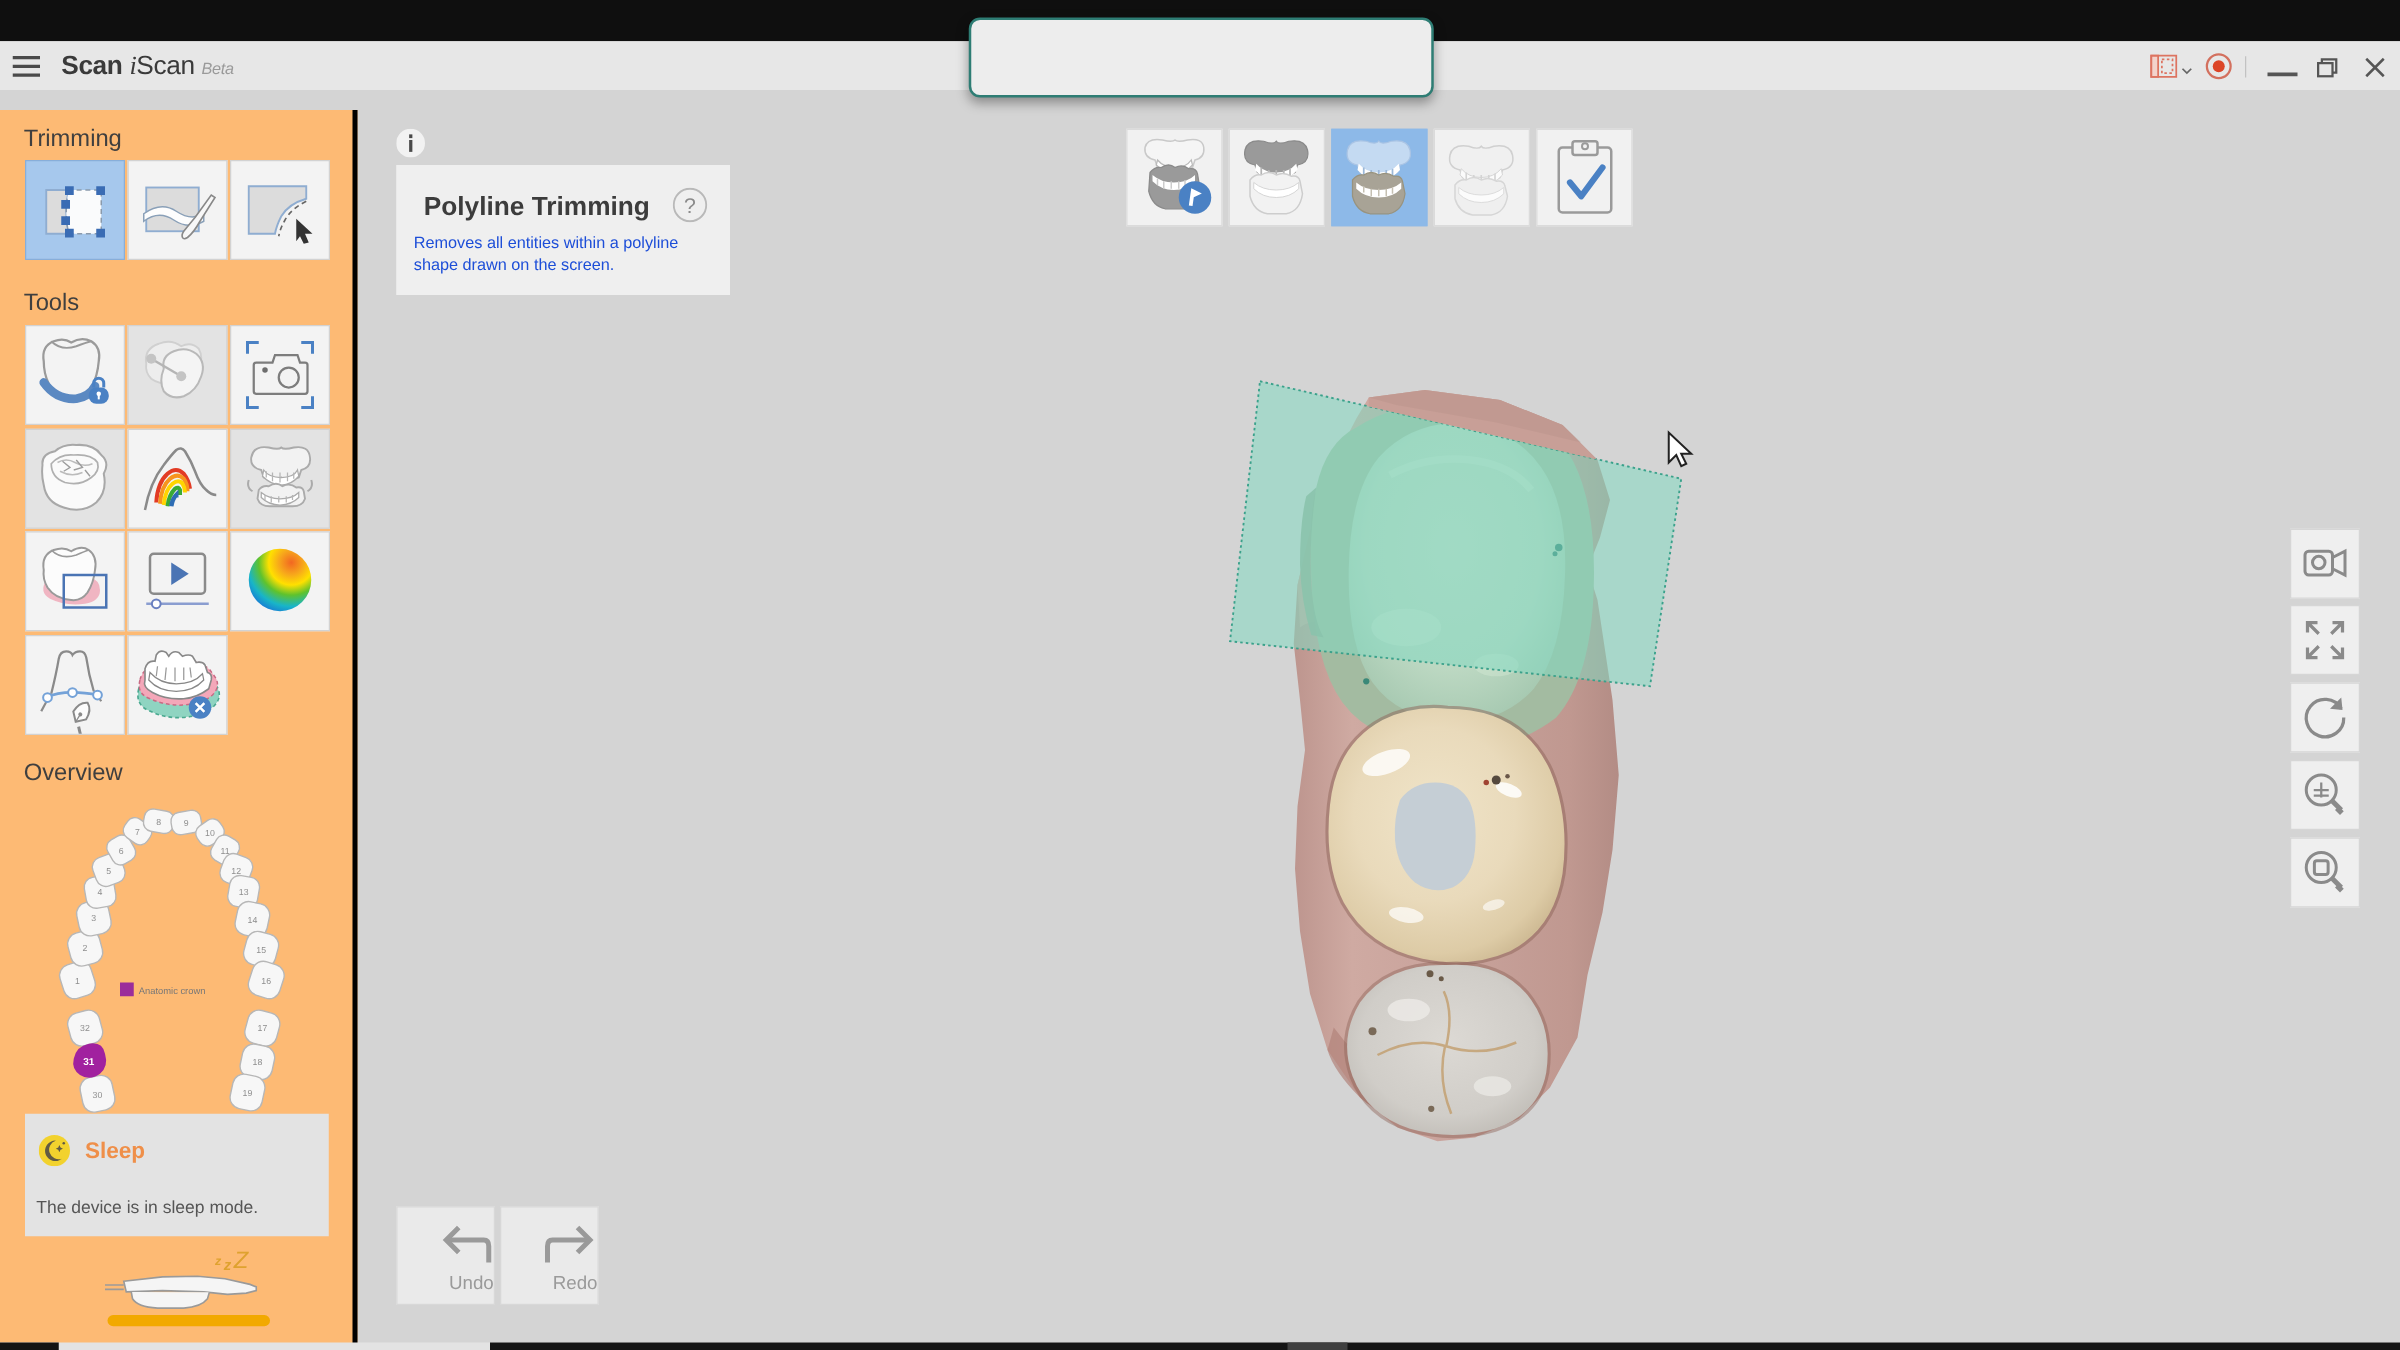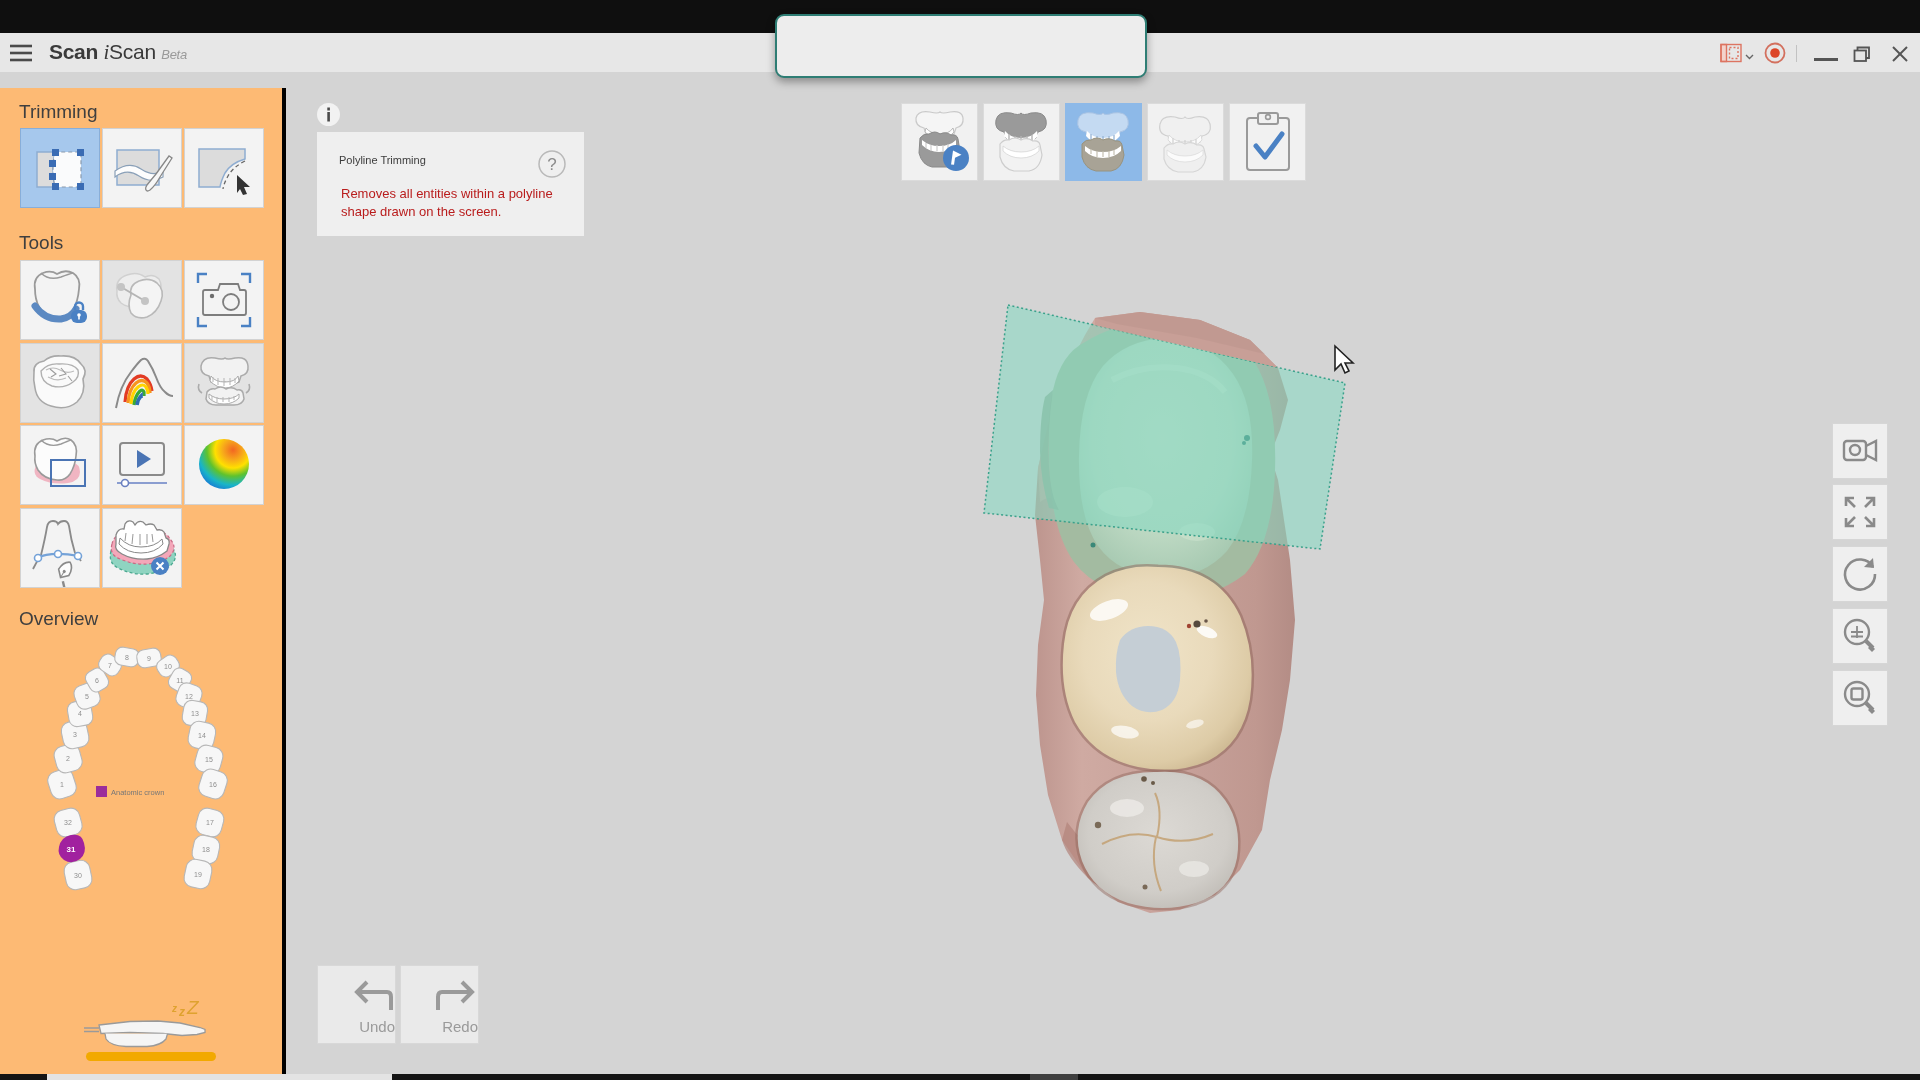--- a/index.html
+++ b/index.html
@@ -269,20 +269,30 @@
           <text x="198" y="241">19</text>
           <text x="68" y="189">32</text>
           <text x="78" y="242">30</text>
       </g>
       <text x="71" y="216" font-size="8" fill="#fff" text-anchor="middle" font-weight="bold">31</text>
       <rect x="96" y="150" width="11" height="11" fill="#9b2d9b"></rect>
       <text x="111" y="159" font-size="7.5" fill="#777">Anatomic crown</text>
     </svg>
   </div>
 
+  <div class="abs" style="left:20px;top:803px;width:243px;height:98px;background:#e3e3e3">
+    <svg class="abs" style="left:11px;top:17px" width="25" height="25">
+        <circle cx="12.5" cy="12.5" r="12.5" fill="#f2d22e"></circle>
+        <path d="M13.5,4.5 a8.2,8.2 0 1,0 5,14.5 a7,7 0 1,1 -5,-14.5" fill="#615b43"></path>
+        <path d="M16.5,8 l0.9,2 2,0.9 -2,0.9 -0.9,2 -0.9,-2 -2,-0.9 2,-0.9 z" fill="#615b43"></path>
+        <circle cx="20" cy="6.5" r="1" fill="#615b43"></circle>
+      </svg>
+    <div class="abs" style="left:48px;top:19px;font-size:18px;font-weight:bold;color:#ef8f49">Sleep</div>
+    <div class="abs" style="left:9px;top:66px;font-size:14px;color:#555">The device is in sleep mode.</div>
+  </div>
   <div id="scanner" class="abs" style="left:0;top:900px;width:286px;height:102px">
     <svg width="286" height="102">
       <g fill="#dfa22f" font-style="italic">
         <text x="172" y="24" font-size="10" font-weight="bold">z</text>
           <text x="179" y="28" font-size="12" font-weight="bold">z</text>
           <text x="187" y="26" font-size="19">Z</text>
       </g>
       <g fill="none" stroke="#9a9a9a" stroke-width="1.3">
         <path d="M84,40 L99,40 M84,43.5 L99,43.5"></path>
         <path d="M99,37 L130,33.5 L158,33 L180,35 L200,39.5 L205,41.5 L205,44.5 L197,46.5 L182,47.5 L163,45.5 L130,44.5 L101,45.5 Z" fill="#f5f5f5"></path>
@@ -293,26 +303,26 @@
   </div>
 </div>
 
 <div id="canvas" class="abs">
   <svg class="abs" style="left:30px;top:31px" width="23" height="23">
       <circle cx="11.5" cy="11.5" r="11.5" fill="#f2f2f2"></circle>
       <rect x="10.3" y="4.5" width="2.6" height="3" fill="#4a4a4a"></rect>
       <rect x="10.3" y="9" width="2.6" height="9.5" fill="#4a4a4a"></rect>
     </svg>
   <div id="tooltip" class="abs">
-    <div class="abs" style="left:22px;top:22px;font-size:11px;font-weight:normal;color:#3c3c3c">Polyline Trimming</div>
+    <div class="abs" style="left:22px;top:22px;font-size:21px;font-weight:bold;color:#3c3c3c">Polyline Trimming</div>
     <svg class="abs" style="left:221px;top:18px" width="28" height="28">
         <circle cx="14" cy="14" r="13" fill="none" stroke="#b9b9b9" stroke-width="1.5"></circle>
         <text x="14" y="20" text-anchor="middle" font-size="17" fill="#8b8b8b">?</text>
       </svg>
-    <div class="abs" style="left:24px;top:53px;font-size:13px;color:#b91c1c;line-height:18px">Removes all entities within a polyline<br>shape drawn on the screen.</div>
+    <div class="abs" style="left:14px;top:53px;font-size:13px;color:#1d4ed8;line-height:18px">Removes all entities within a polyline<br>shape drawn on the screen.</div>
   </div>
 
   <div class="thumb" style="left:614px" id="th1">
     <svg width="75" height="76">
       <path d="M14,14 Q16,6 28,8 Q36,10 38,8 Q40,10 48,8 Q60,6 61,14 Q62,22 54,24 L52,30 Q44,34 38,30 Q32,34 24,30 L22,24 Q13,22 14,14 Z" fill="#f5f5f5" stroke="#c9c9c9" stroke-width="1.2"></path>
       <path d="M24,24 q5,6 14,6 q9,0 13,-6 l1,4 q-6,7 -14,7 q-8,0 -15,-7 Z" fill="#fff" stroke="#b9b9b9" stroke-width="1"></path>
       <path d="M18,34 q4,-5 9,-4 q6,-4 11,0 q6,-3 11,1 q6,-1 7,4 l2,12 q-2,14 -12,16 l-16,0 q-10,-2 -13,-14 Z" fill="#9a9a9a" stroke="#8a8a8a" stroke-width="1"></path>
       <path d="M20,36 q7,6 17,6 q11,0 17,-6 l0,5 q-7,7 -17,7 q-10,0 -17,-7 Z" fill="#fff"></path>
       <path d="M24,39 v5 m5,-3 v6 m6,-6 v6 m6,-6 v6 m5,-7 v5" stroke="#ccc" stroke-width="1.2"></path>
       <circle cx="54" cy="54" r="13" fill="#4a81c4"></circle>

